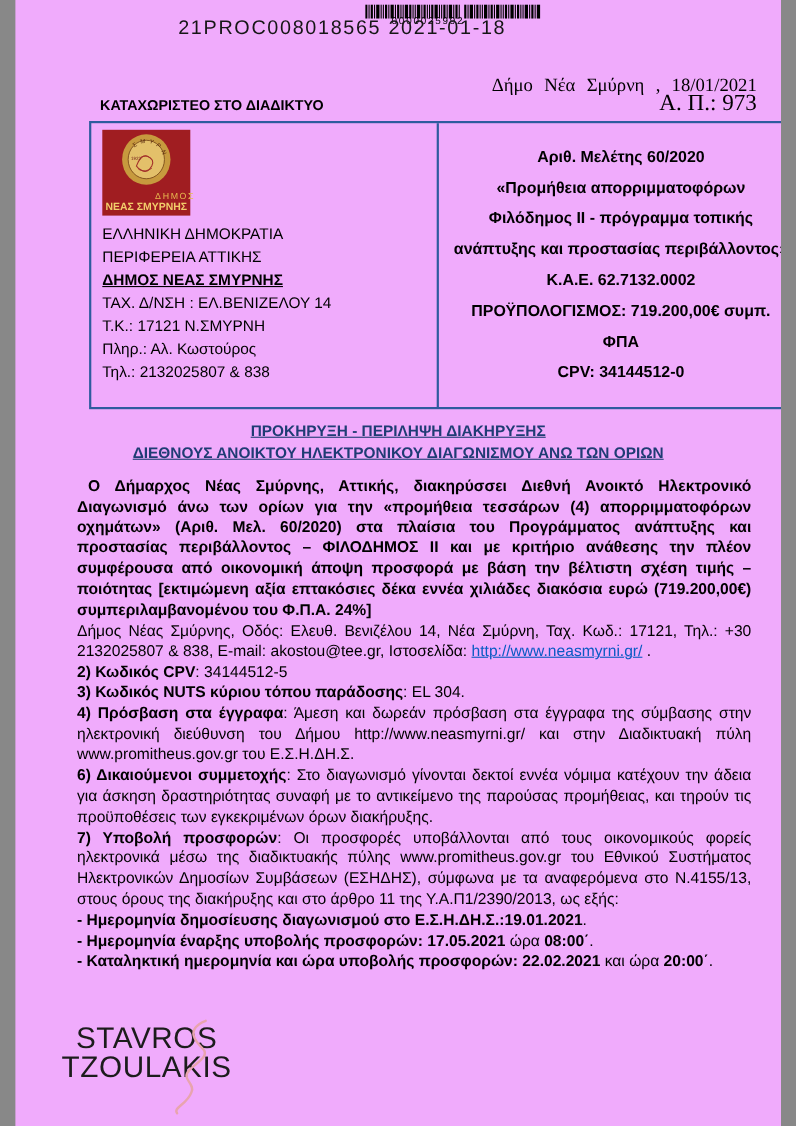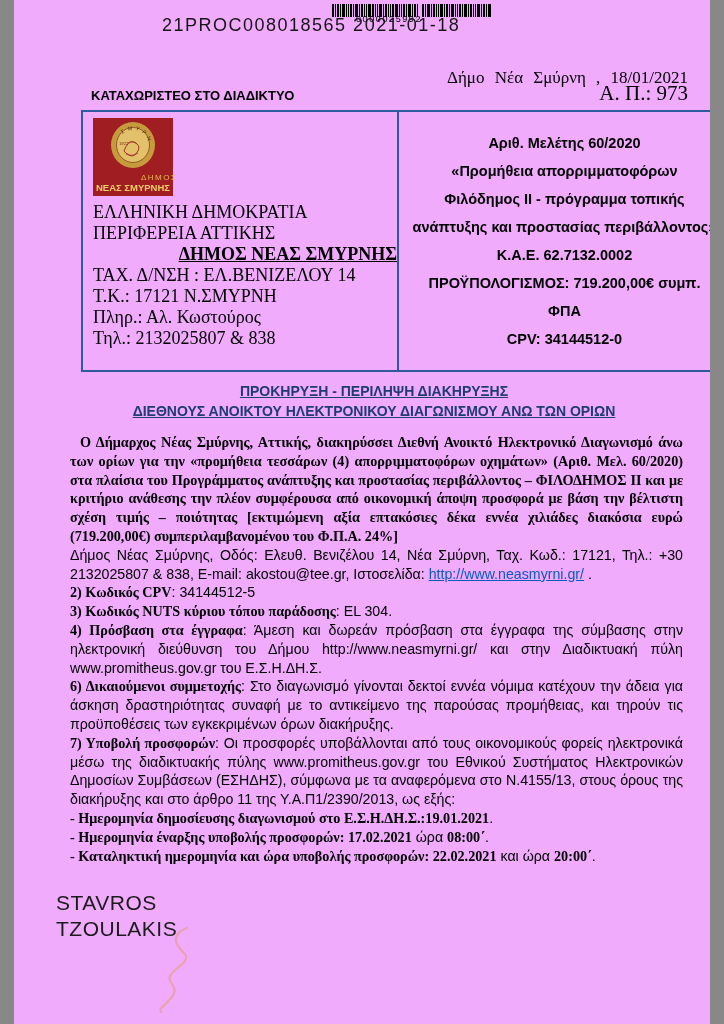--- a/index.html
+++ b/index.html
@@ -19,36 +19,36 @@
   .lh-table{position:absolute;left:67px;top:110px;width:651px;height:262px;display:flex;
             border:2px solid #2e5b9e;box-sizing:border-box;}
   .lh-left{width:316px;border-right:2px solid #2e5b9e;padding:6px 0 0 10px;box-sizing:border-box;}
   .lh-right{flex:1;display:flex;flex-direction:column;justify-content:center;align-items:center;
             text-align:center;font-weight:bold;font-size:14.5px;line-height:28px;padding:0 6px;}
 
   .logo{width:80px;height:78px;background:#a01d21;text-align:center;padding-top:3px;box-sizing:border-box;}
   .logo-t1{color:#e7b84f;font-size:8px;letter-spacing:1.5px;line-height:9px;margin-left:48px;}
   .logo-t2{color:#f2cd6b;font-size:9.5px;font-weight:bold;line-height:11px;}
 
-  .lh-lines{margin-top:6px;font-size:18px;line-height:21px;font-family:Liberation Serif, serif;}
-  .lh-line.bu{font-weight:bold;text-decoration:underline;text-align:right;}
+  .lh-lines{margin-top:6px;font-size:14px;line-height:21px;}
+  .lh-line.bu{font-weight:bold;text-decoration:underline;}
 
   .title{position:absolute;left:0;top:381px;width:100%;text-align:center;color:#1f3c74;
          font-weight:bold;font-size:14px;line-height:20px;}
   .title span{text-decoration:underline;}
 
   .body-text{position:absolute;left:56px;top:433px;width:613px;font-size:14.2px;
              line-height:18.8px;text-align:justify;}
   .para{margin:0;}
   .para.indent{text-indent:10px;}
-  .b{font-weight:bold;font-family:Liberation Serif, serif;}
+  .b{font-weight:bold;}
   a.link{color:var(--link,#0a5bc4);text-decoration:underline;}
 
-  .sig-name{position:absolute;left:42px;top:890px;font-size:21px;line-height:26px;
-            color:#1c1c1c;letter-spacing:.5px;}
+  .sig-name{position:absolute;left:42px;top:931px;font-size:27px;line-height:26px;
+            color:#1c1c1c;letter-spacing:.5px;text-align:center;}
   .sig-squiggle{position:absolute;left:133px;top:922px;}
   .sig-details{position:absolute;left:163px;top:933px;font-size:9px;line-height:11.8px;
                color:#1c1c1c;white-space:nowrap;}
 </style>
 </head>
 <body>
 
 <div class="page">
 
   <svg class="barcode" width="162" height="13">
@@ -155,35 +155,35 @@
         <div class="study-line">«Προμήθεια απορριμματοφόρων</div>
         <div class="study-line">Φιλόδημος II - πρόγραμμα τοπικής</div>
         <div class="study-line">ανάπτυξης και προστασίας περιβάλλοντος»</div>
         <div class="study-line">Κ.Α.Ε. 62.7132.0002</div>
         <div class="study-line">ΠΡΟΫΠΟΛΟΓΙΣΜΟΣ: 719.200,00€ συμπ.</div>
         <div class="study-line">ΦΠΑ</div>
         <div class="study-line">CPV: 34144512-0</div>
       </div>
   </div>
 
-  <div class="title" style="color: rgb(31, 60, 116); padding-left: 12px;">
+  <div class="title" style="color: rgb(31, 60, 116);">
     <div><span>ΠΡΟΚΗΡΥΞΗ - ΠΕΡΙΛΗΨΗ ΔΙΑΚΗΡΥΞΗΣ</span></div>
     <div><span>ΔΙΕΘΝΟΥΣ ΑΝΟΙΚΤΟΥ ΗΛΕΚΤΡΟΝΙΚΟΥ ΔΙΑΓΩΝΙΣΜΟΥ ΑΝΩ ΤΩΝ ΟΡΙΩΝ</span></div>
   </div>
 
   <div class="body-text" id="body-text">
       <div class="para indent"><span class="b">Ο Δήμαρχος Νέας Σμύρνης, Αττικής, διακηρύσσει Διεθνή Ανοικτό Ηλεκτρονικό Διαγωνισμό άνω των ορίων για την «προμήθεια τεσσάρων (4) απορριμματοφόρων οχημάτων» (Αριθ. Μελ. 60/2020) στα πλαίσια του Προγράμματος ανάπτυξης και προστασίας περιβάλλοντος – ΦΙΛΟΔΗΜΟΣ II και με κριτήριο ανάθεσης την πλέον συμφέρουσα από οικονομική άποψη προσφορά με βάση την βέλτιστη σχέση τιμής – ποιότητας [εκτιμώμενη αξία επτακόσιες δέκα εννέα χιλιάδες διακόσια ευρώ (719.200,00€) συμπεριλαμβανομένου του Φ.Π.Α. 24%]</span></div>
       <div class="para"><span>Δήμος Νέας Σμύρνης, Οδός: Ελευθ. Βενιζέλου 14, Νέα Σμύρνη, Ταχ. Κωδ.: 17121, Τηλ.: +30 2132025807 &amp; 838, E-mail: akostou@tee.gr, Ιστοσελίδα: </span><a class=" link" href="#">http://www.neasmyrni.gr/</a><span> .</span></div>
       <div class="para"><span class="b">2) Κωδικός CPV</span><span>: 34144512-5</span></div>
       <div class="para"><span class="b">3) Κωδικός NUTS κύριου τόπου παράδοσης</span><span>: EL 304.</span></div>
       <div class="para"><span class="b">4) Πρόσβαση στα έγγραφα</span><span>: Άμεση και δωρεάν πρόσβαση στα έγγραφα της σύμβασης στην ηλεκτρονική διεύθυνση του Δήμου http://www.neasmyrni.gr/ και στην Διαδικτυακή πύλη www.promitheus.gov.gr του Ε.Σ.Η.ΔΗ.Σ.</span></div>
       <div class="para"><span class="b">6) Δικαιούμενοι συμμετοχής</span><span>: Στο διαγωνισμό γίνονται δεκτοί εννέα νόμιμα κατέχουν την άδεια για άσκηση δραστηριότητας συναφή με το αντικείμενο της παρούσας προμήθειας, και τηρούν τις προϋποθέσεις των εγκεκριμένων όρων διακήρυξης.</span></div>
       <div class="para"><span class="b">7) Υποβολή προσφορών</span><span>: Οι προσφορές υποβάλλονται από τους οικονομικούς φορείς ηλεκτρονικά μέσω της διαδικτυακής πύλης www.promitheus.gov.gr του Εθνικού Συστήματος Ηλεκτρονικών Δημοσίων Συμβάσεων (ΕΣΗΔΗΣ), σύμφωνα με τα αναφερόμενα στο Ν.4155/13, στους όρους της διακήρυξης και στο άρθρο 11 της Υ.Α.Π1/2390/2013, ως εξής:</span></div>
       <div class="para"><span class="b">- Ημερομηνία δημοσίευσης διαγωνισμού στο Ε.Σ.Η.ΔΗ.Σ.:19.01.2021</span><span>.</span></div>
-      <div class="para"><span class="b">- Ημερομηνία έναρξης υποβολής προσφορών: 17.02.2021</span><span> ώρα </span><span class="b">08:00΄</span><span>.</span></div>
+      <div class="para"><span class="b">- Ημερομηνία έναρξης υποβολής προσφορών: 17.05.2021</span><span> ώρα </span><span class="b">08:00΄</span><span>.</span></div>
       <div class="para"><span class="b">- Καταληκτική ημερομηνία και ώρα υποβολής προσφορών: 22.02.2021</span><span> και ώρα </span><span class="b">20:00΄</span><span>.</span></div>
     </div>
 
   <div class="sig-name">
     <div>STAVROS</div>
     <div>TZOULAKIS</div>
   </div>
   <svg class="sig-squiggle" width="58" height="95" viewBox="0 0 58 95">
     <path d="M40,6 C20,14 32,26 37,31 C45,38 30,45 25,51 C17,59 31,63 27,71 C23,82 10,85 14,90" stroke="#e8a4ae" stroke-width="2.2" fill="none" stroke-linecap="round" style="stroke: rgb(232, 164, 174);"></path>
   </svg>

